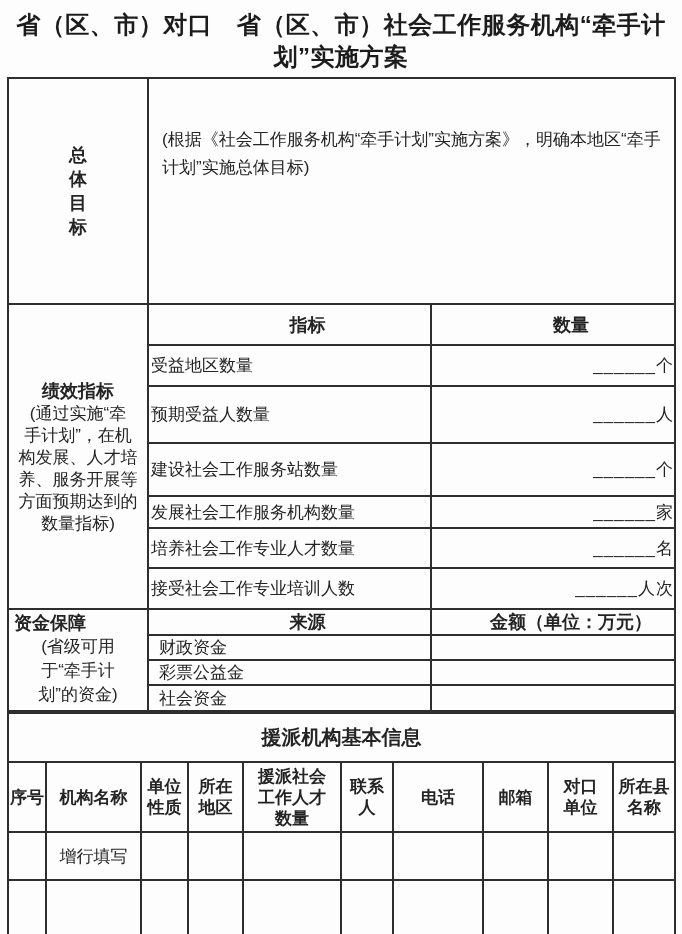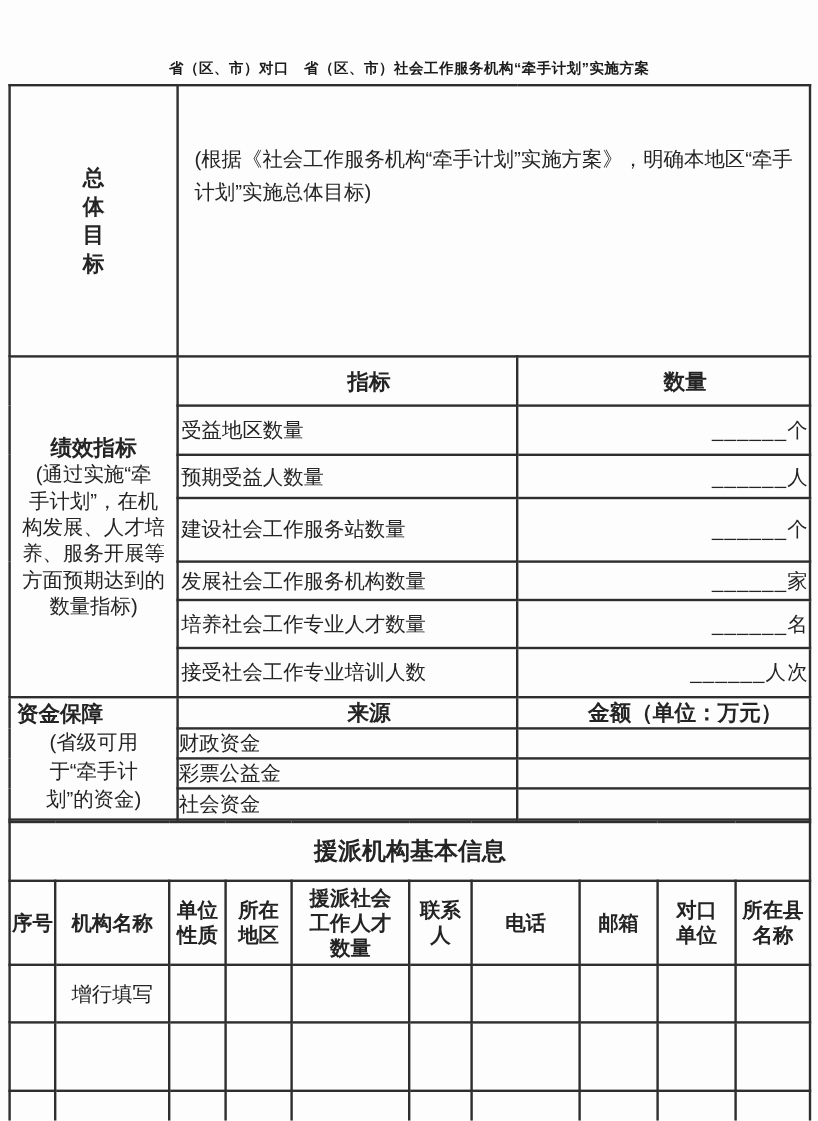--- a/index.html
+++ b/index.html
@@ -8,25 +8,24 @@
     position:relative;
     width:682px; height:934px;
     overflow:hidden;
     background:#fdfdfd;
     font-family:"Liberation Sans","DejaVu Sans",sans-serif;
     color:#222222;
   }
   .doc-title {
     padding-top:9px;
     text-align:center;
-    font-size:12px;
+    font-size:24px;
     font-weight:bold;
     color:#1c1c1c;
     letter-spacing:0.5px;
-    margin-top:40px;
   }
   table {
     border-collapse:collapse;
     table-layout:fixed;
     margin-left:7px;
     width:667px;
     font-size:17px;
     color:#242424;
   }
   td {
@@ -55,21 +54,21 @@
   .side-cell .cell-title { font-weight:bold; text-align:center; font-size:18px; }
   .side-cell .cell-note { white-space:pre-line; line-height:22px; font-size:17px;text-align:center; }
   .fund-side { vertical-align:top; padding-top:1px; }
   .fund-side .cell-title { text-align:left; padding-left:2px; }
   .fund-side .cell-note { line-height:24px; }
   
   .hdr { text-align:center; vertical-align:middle; font-weight:bold; font-size:18px;padding-left:36px; }
   
   .ind-label { vertical-align:middle; padding-left:2px; }
   .ind-value { text-align:right; vertical-align:middle; letter-spacing:1px; }
-  .fund-label { vertical-align:middle; padding-left:0; }
+  .fund-label { vertical-align:middle; padding-left:10px; }
   
   .section-title { text-align:center; vertical-align:middle; font-weight:bold; font-size:20px; }
   .agency-hdr {
     text-align:center; vertical-align:middle;
     font-weight:bold; font-size:17px;
     line-height:21px; white-space:pre-line;
   }
   .agency-cell { text-align:center; vertical-align:middle; }
   .cut-row td { border-bottom:none; }
 </style>
@@ -106,21 +105,21 @@
 方面预期达到的
 数量指标)</div>
       </td>
       <td class="hdr">指标</td>
       <td class="hdr">数量</td>
     </tr>
     <tr style="height:41px">
       <td class="ind-label">受益地区数量</td>
       <td class="ind-value">______个</td>
     </tr>
-    <tr style="height:36px">
+    <tr style="height:57px">
       <td class="ind-label">预期受益人数量</td>
       <td class="ind-value">______人</td>
     </tr>
     <tr style="height:53px">
       <td class="ind-label">建设社会工作服务站数量</td>
       <td class="ind-value">______个</td>
     </tr>
     <tr style="height:32px">
       <td class="ind-label">发展社会工作服务机构数量</td>
       <td class="ind-value">______家</td>

